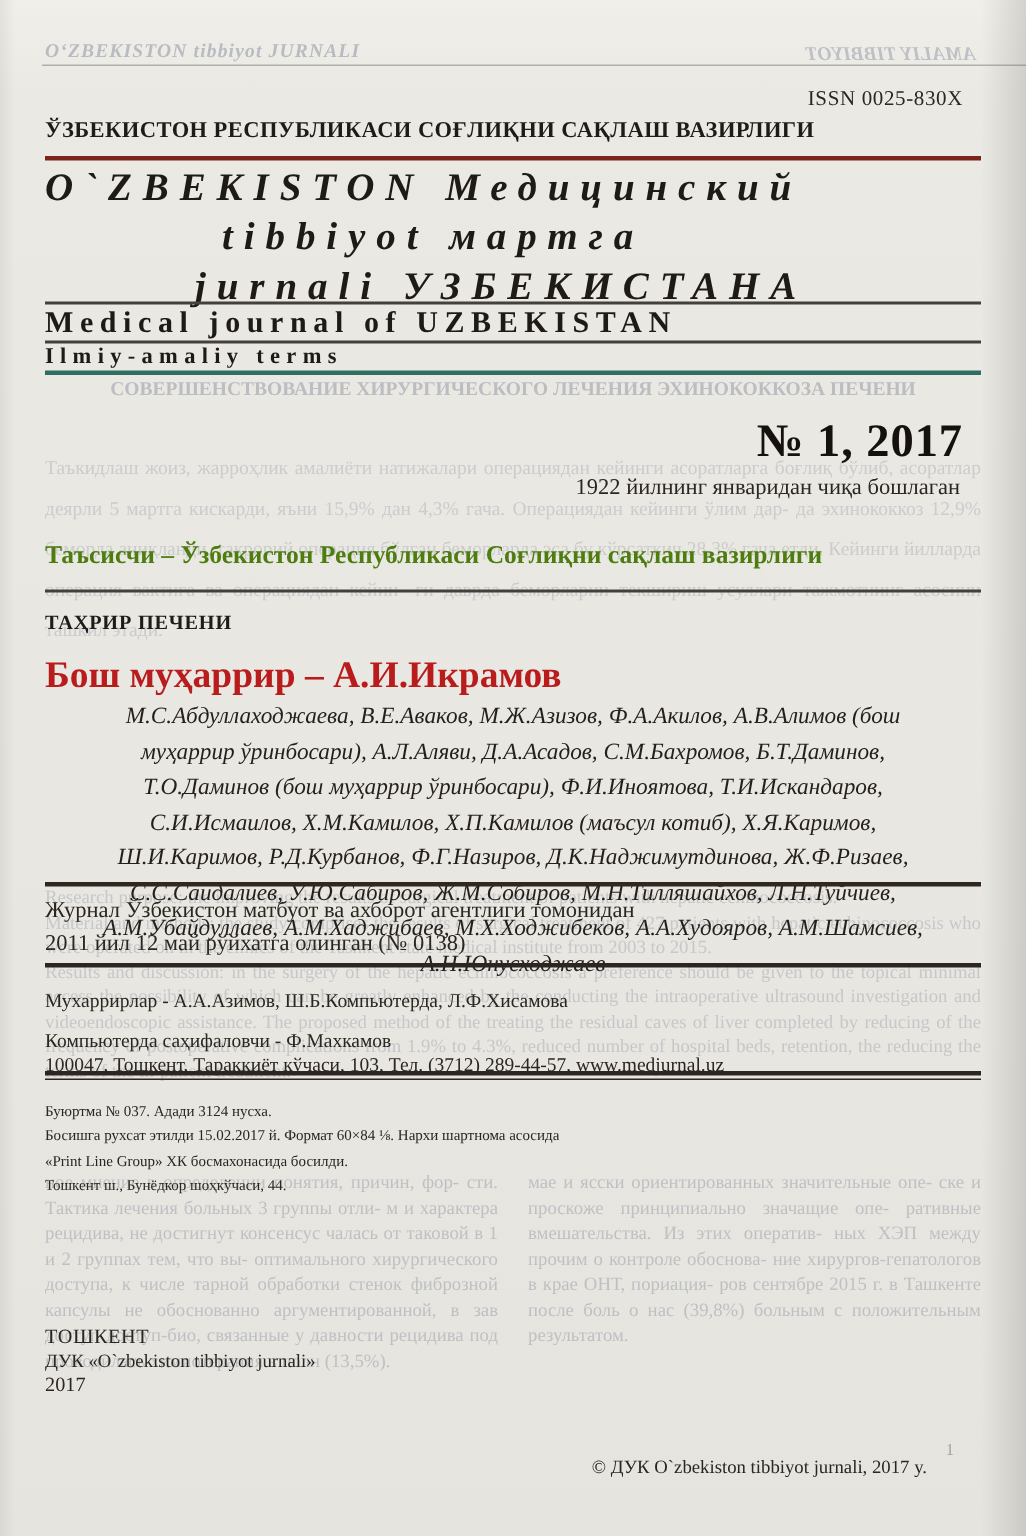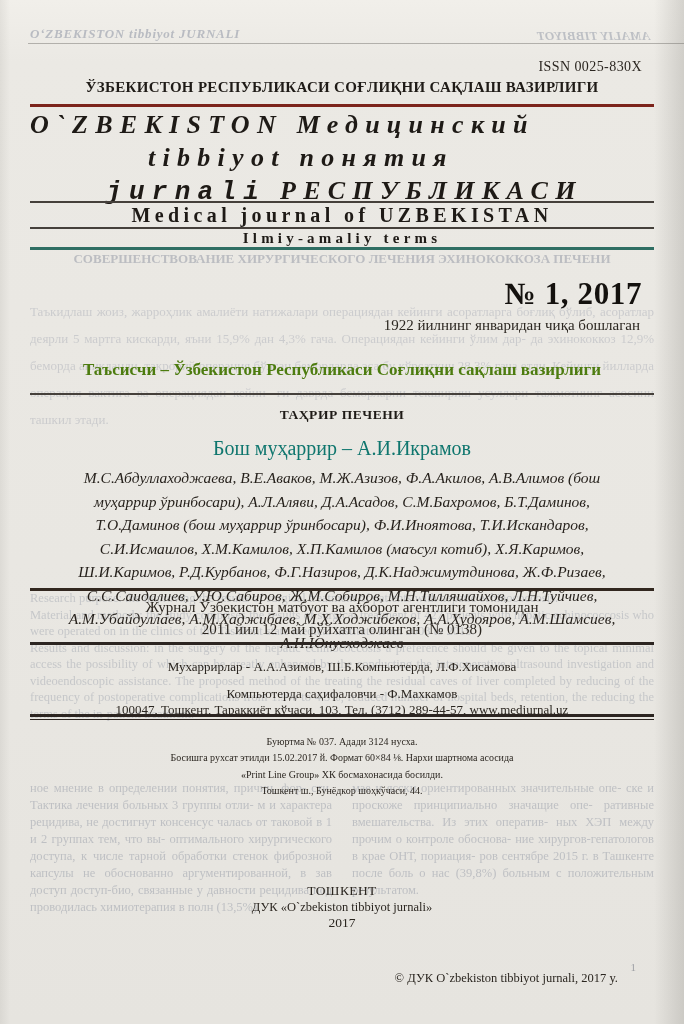--- a/index.html
+++ b/index.html
@@ -2,52 +2,52 @@
 <html><head>
 <meta charset="utf-8">
 <style>
   html,body{margin:0;padding:0;}
   body{
     width:684px;height:1024px;position:relative;overflow:hidden;
     background:linear-gradient(180deg,#f1efea 0%,#ebe9e4 6%,#e9e7e2 55%,#e6e4df 100%);
     font-family:"Liberation Serif","DejaVu Serif",serif;color:#2b2620;
   }
   .abs{position:absolute;}
-  .center{text-align:center;left:30px;right:30px;}
+  .center{left:30px;right:30px;}
   .pre{white-space:pre-line;}
   
   .bleed{color:rgba(96,106,130,.30);filter:blur(.3px);z-index:1;line-height:1.45;}
   .bleed-mirror{transform:scaleX(-1);color:rgba(110,120,142,.38);}
   .bt-head{top:250px;left:30px;right:30px;text-align:center;font-weight:bold;font-size:13px;color:rgba(96,106,130,.34);}
   .bt-upper{top:298px;left:30px;right:30px;font-size:13px;text-align:justify;line-height:27px;color:rgba(96,106,130,.22);}
   .bt-mid{top:590px;left:30px;right:30px;font-size:12.5px;text-align:justify;line-height:16.5px;color:rgba(96,106,130,.25);}
   .bt-bl{top:780px;left:30px;width:302px;font-size:12.5px;text-align:justify;line-height:17px;color:rgba(96,106,130,.30);}
   .bt-br{top:780px;left:352px;width:302px;font-size:12.5px;text-align:justify;line-height:17px;color:rgba(96,106,130,.30);}
   
   .fg{z-index:3;}
   .run-hdr{top:26px;left:30px;font-style:italic;font-weight:bold;font-size:13px;color:rgba(120,128,148,.45);letter-spacing:.06em;}
   .run-hdr-r{top:28px;right:34px;font-style:italic;font-weight:bold;font-size:13px;}
   .rule{height:2px;background:#45403b;left:30px;right:30px;}
   .rule-header{top:43px;height:1px;background:rgba(130,128,122,.55);left:28px;right:0;}
   .issn{top:59px;right:42px;font-size:14px;letter-spacing:.03em;margin-left:44px;}
   .ministry{top:79px;font-weight:bold;font-size:15px;letter-spacing:.02em;color:#1f1b17;}
   .rule-red{top:104px;height:3px;background:#7c241c;}
   .mast{left:30px;right:30px;font-weight:bold;font-style:italic;font-size:26px;color:#1e1a16;white-space:nowrap;letter-spacing:.28em;}
   .m1{top:110px;} .m2{top:143px;} .m3{top:176px;}
-  .m2 .l{margin-left:118px;} .m3 .l{margin-left:76px;font-family:Liberation Mono, monospace;}
+  .m2 .l{margin-left:118px;} .m3 .l{margin-left:100px;}
   .rule-m1{top:201px;} .rule-m2{top:227px;}
   .eng{top:204px;font-weight:bold;font-size:20px;letter-spacing:.22em;color:#1e1a16;}
   .ilmiy{top:230px;font-weight:bold;font-size:15px;letter-spacing:.28em;color:#1e1a16;}
   .rule-teal{top:247px;height:3px;background:#2f6e63;}
   .issue-no{top:276px;right:42px;font-weight:bold;font-size:31px;color:#14110e;letter-spacing:.02em;}
   .since{top:317px;right:44px;font-size:15px;}
   .founder{top:360px;font-weight:bold;font-size:17px;color:#4d7c0f;}
   .rule-founder{top:393px;}
   .board-title{top:407px;font-weight:bold;font-size:13.5px;letter-spacing:.04em;color:#1f1b17;}
-  .chief{top:437px;font-weight:normal;font-size:20px;color:#0f766e;}
+  .chief{top:437px;font-weight:bold;font-size:25px;color:#b91c1c;}
   .members{top:466px;left:52px;right:52px;text-align:center;font-style:italic;font-size:15.5px;line-height:23.5px;color:#241f1a;}
   .rule-board{top:588px;height:3px;background:#32271f;}
   .reg{top:596px;font-size:15px;line-height:22px;}
   .rule-reg{top:642px;height:3px;background:#2c2521;}
   .editors{top:659px;font-size:13px;}
   .layoutop{top:686px;font-size:13px;}
   .contact{top:702px;font-size:13px;}
   .rule-addr{top:714px;left:30px;right:30px;height:2px;border-top:3px solid #2c2521;border-bottom:1px solid #2c2521;background:transparent;}
   .printinfo{top:722px;font-size:10px;line-height:16.3px;margin-top:12px;}
   .imprint-city{top:883px;font-size:13.5px;letter-spacing:.03em;}
@@ -76,25 +76,25 @@
 <div class="abs fg issn">ISSN 0025-830X</div>
 <div class="abs fg center ministry">ЎЗБЕКИСТОН РЕСПУБЛИКАСИ СОҒЛИҚНИ САҚЛАШ ВАЗИРЛИГИ</div>
 <div class="abs fg rule rule-red"></div>
 
 <div class="abs fg mast row m1">
   <span class="l">O`ZBEKISTON</span>
   <span class="r">Медицинский</span>
 </div>
 <div class="abs fg mast row m2">
   <span class="l">tibbiyot</span>
-  <span class="r">понятия</span>
+  <span class="r">мартга</span>
 </div>
 <div class="abs fg mast row m3">
   <span class="l">jurnali</span>
-  <span class="r">РЕСПУБЛИКАСИ</span>
+  <span class="r">УЗБЕКИСТАНА</span>
 </div>
 <div class="abs fg rule rule-m1"></div>
 <div class="abs fg center eng">Medical journal of UZBEKISTAN</div>
 <div class="abs fg rule rule-m2"></div>
 <div class="abs fg center ilmiy">Ilmiy-amaliy terms</div>
 <div class="abs fg rule rule-teal"></div>
 
 <div class="abs fg issue-no">№ 1, 2017</div>
 <div class="abs fg since">1922 йилнинг январидан чиқа бошлаган</div>
 

